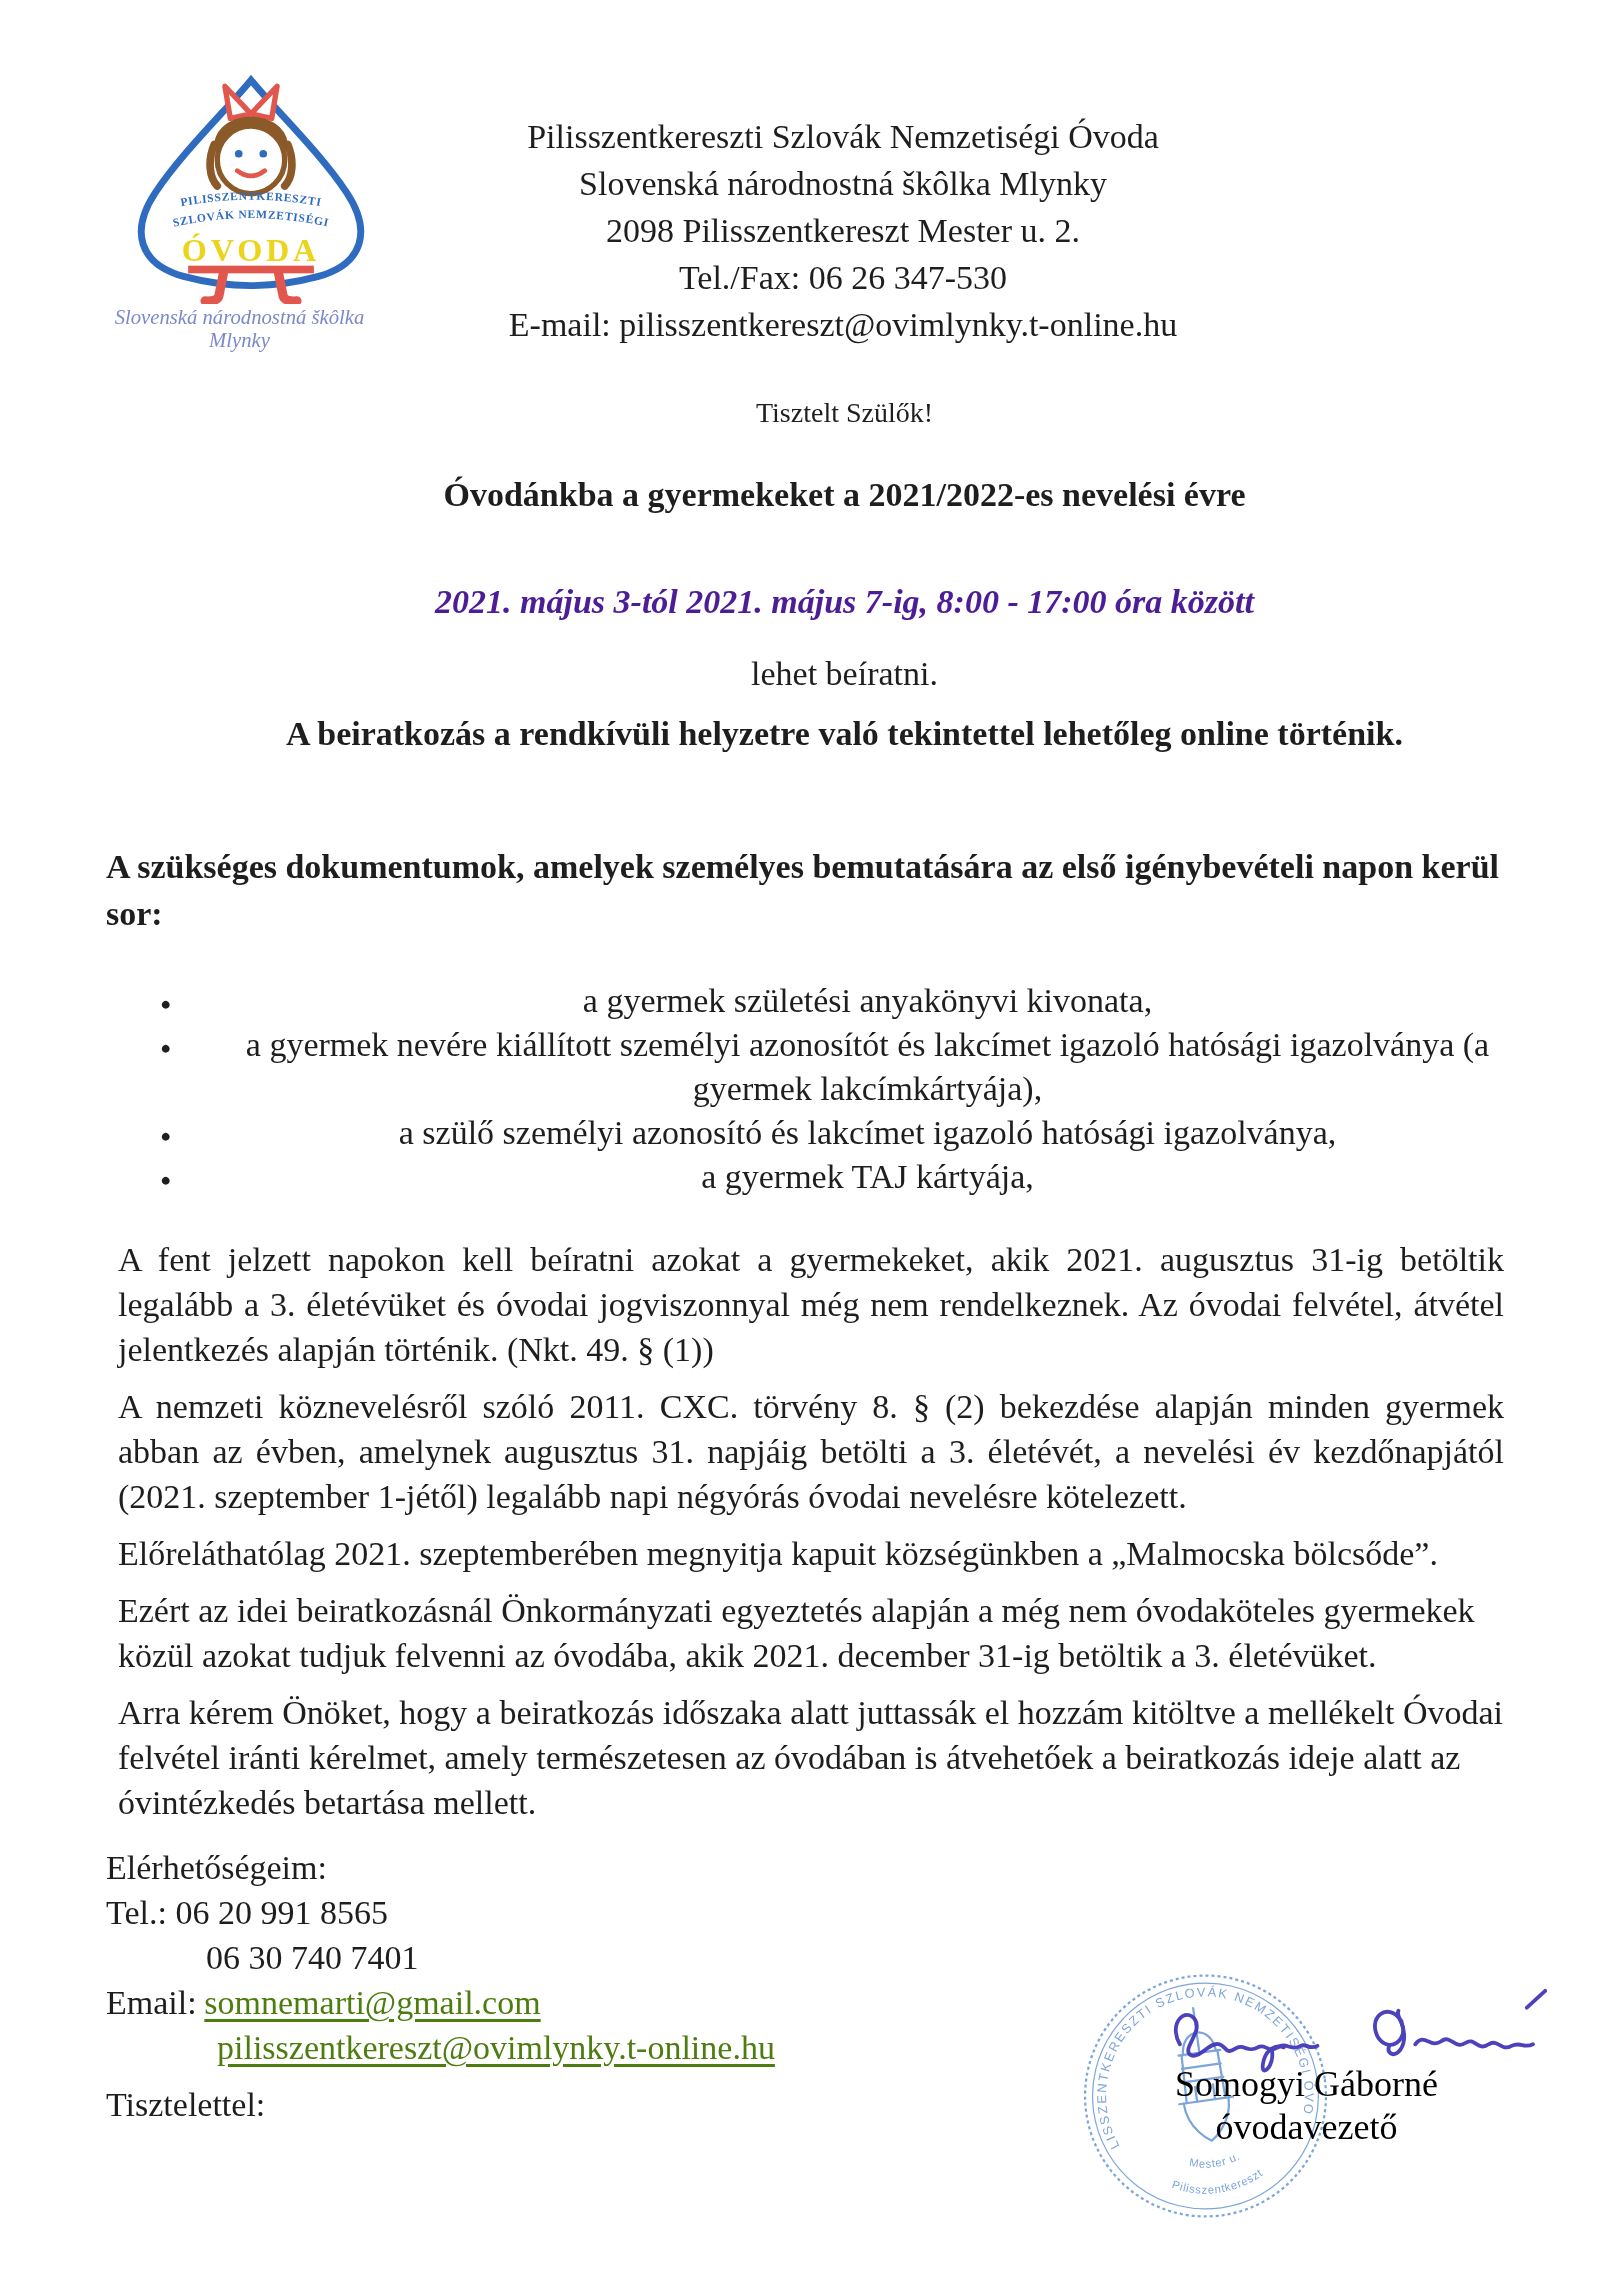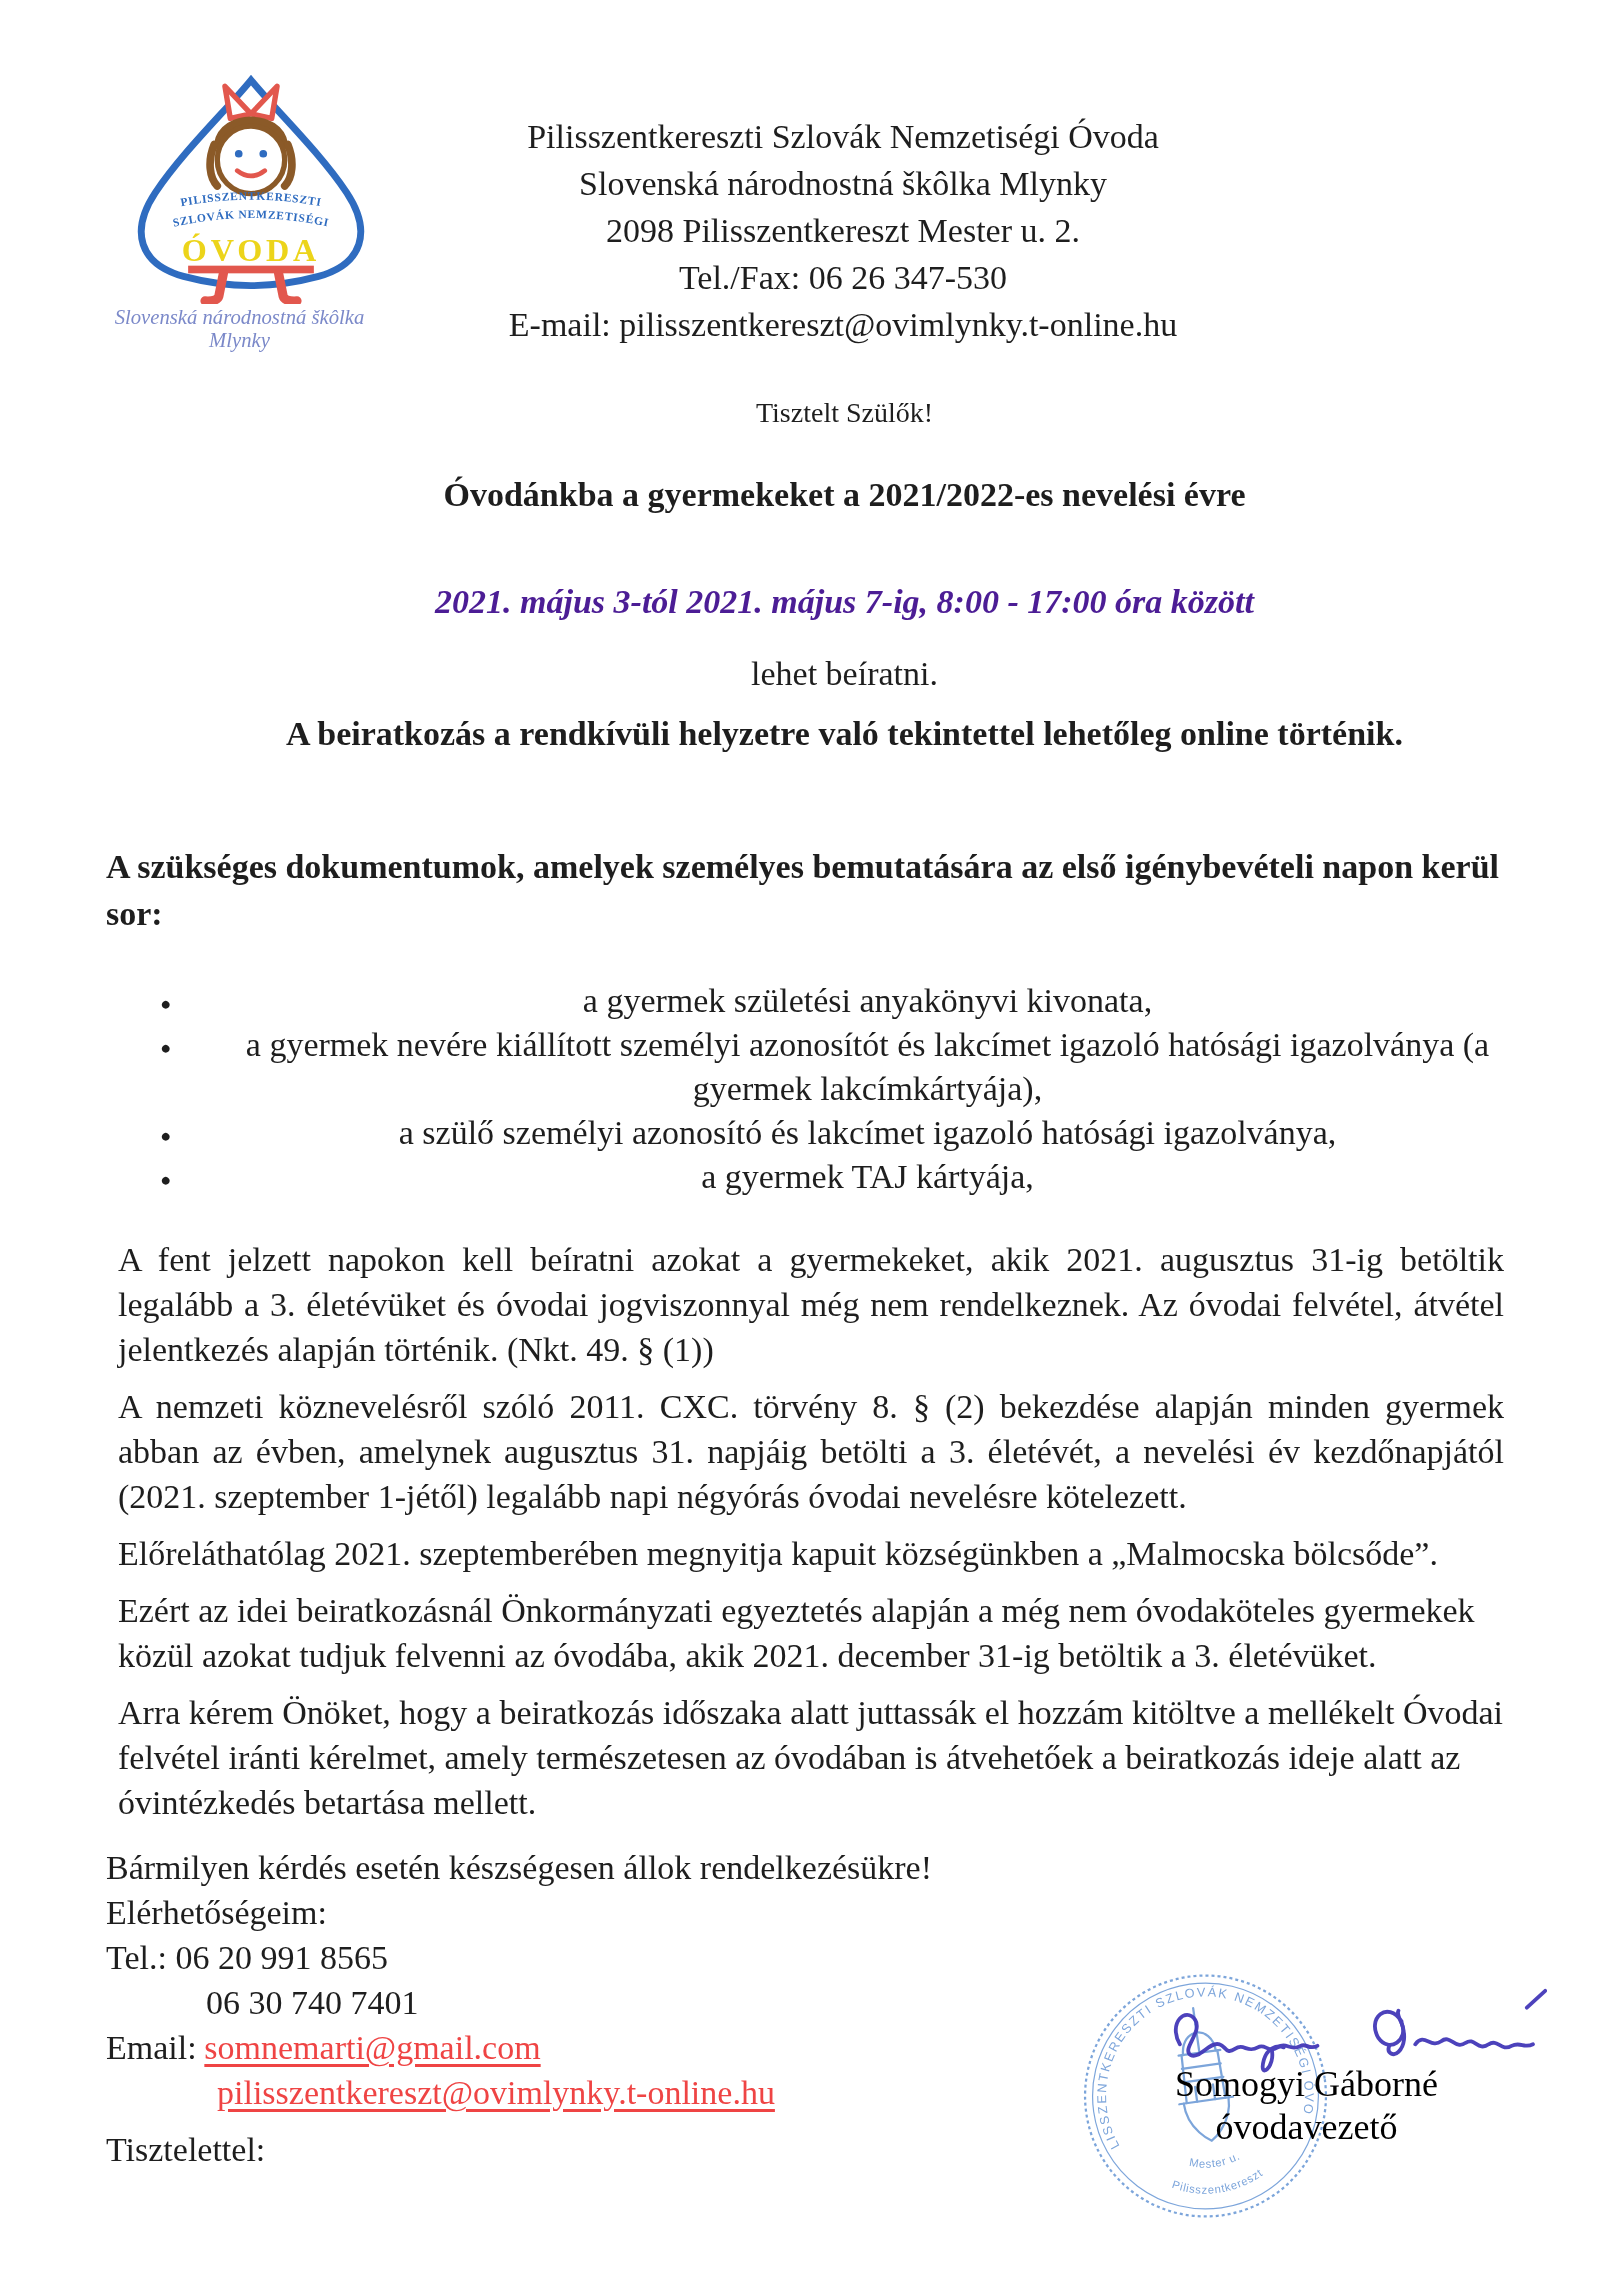--- a/index.html
+++ b/index.html
@@ -35,21 +35,21 @@
   .docs-heading{margin-top:90px;font-weight:bold;line-height:47px;}
   ul.docs{margin:42px 0 0 0;padding:0;line-height:44px;list-style:none;text-align:center;}
   ul.docs li{position:relative;padding-left:113px;}
   ul.docs li::before{content:"●";position:absolute;left:54px;top:3.1px;font-size:18.4px;}
   .paras{margin-top:38px;line-height:45px;}
   .paras p{margin:12px;}
   .paras p.just{text-align:justify;}
   .contact{margin-top:20px;line-height:45px;}
   .indent1{padding-left:100px;}
   .indent2{padding-left:111px;}
-  a.mail{color:#ef4444;text-decoration:underline;text-underline-offset:5.4px;margin-left:7.7px;}
+  a.mail{color:#4d7c0f;text-decoration:underline;text-underline-offset:5.4px;margin-left:7.7px;}
   a.mail.second{margin-left:0;}
   .signoff{margin-top:16px;}
   
   .stamp-svg{position:absolute;left:1070px;top:1958px;width:271px;height:276px;opacity:0.88;}
   .sig-svg{position:absolute;left:1149px;top:1974px;width:398px;height:107px;}
   .signer{position:absolute;left:1088px;top:2063px;width:437px;text-align:center;font-size:36px;line-height:43px;color:#000000;}
   .stamp-text{font-family:"Liberation Sans", sans-serif;fill:#6b99d6;}
 </style>
 </head>
 <body>
@@ -109,21 +109,20 @@
 
     <div class="paras">
       <p class="just">A fent jelzett napokon kell beíratni azokat a gyermekeket, akik 2021. augusztus 31-ig betöltik legalább a 3. életévüket és óvodai jogviszonnyal még nem rendelkeznek. Az óvodai felvétel, átvétel jelentkezés alapján történik. (Nkt. 49. § (1))</p>
       <p class="just">A nemzeti köznevelésről szóló 2011. CXC. törvény 8. § (2) bekezdése alapján minden gyermek abban az évben, amelynek augusztus 31. napjáig betölti a 3. életévét, a nevelési év kezdőnapjától (2021. szeptember 1-jétől) legalább napi négyórás óvodai nevelésre kötelezett.</p>
       <p>Előreláthatólag 2021. szeptemberében megnyitja kapuit községünkben a „Malmocska bölcsőde”.</p>
       <p>Ezért az idei beiratkozásnál Önkormányzati egyeztetés alapján a még nem óvodaköteles gyermekek közül azokat tudjuk felvenni az óvodába, akik 2021. december 31-ig betöltik a 3. életévüket.</p>
       <p>Arra kérem Önöket, hogy a beiratkozás időszaka alatt juttassák el hozzám kitöltve a mellékelt Óvodai felvétel iránti kérelmet, amely természetesen az óvodában is átvehetőek a beiratkozás ideje alatt az óvintézkedés betartása mellett.</p>
     </div>
 
     <div class="contact">
-      <div>Bármilyen kérdés esetén készségesen állok rendelkezésükre!</div>
       <div>Elérhetőségeim:</div>
       <div>Tel.: 06 20 991 8565</div>
       <div class="indent1">06 30 740 7401</div>
       <div>
         <span>Email:</span><a class="mail" href="#">somnemarti@gmail.com</a>
       </div>
       <div class="indent2">
         <a class="mail second" href="#">pilisszentkereszt@ovimlynky.t-online.hu</a>
       </div>
     </div>

